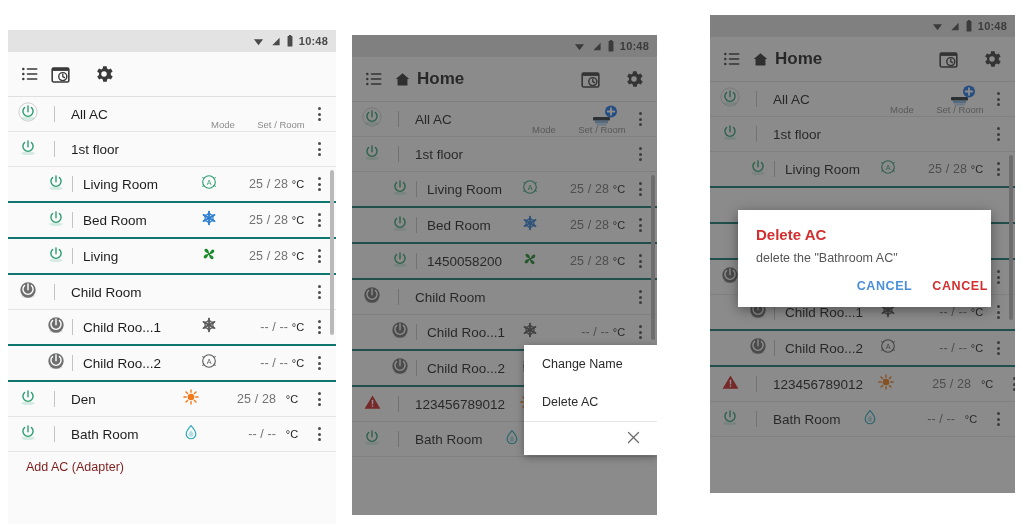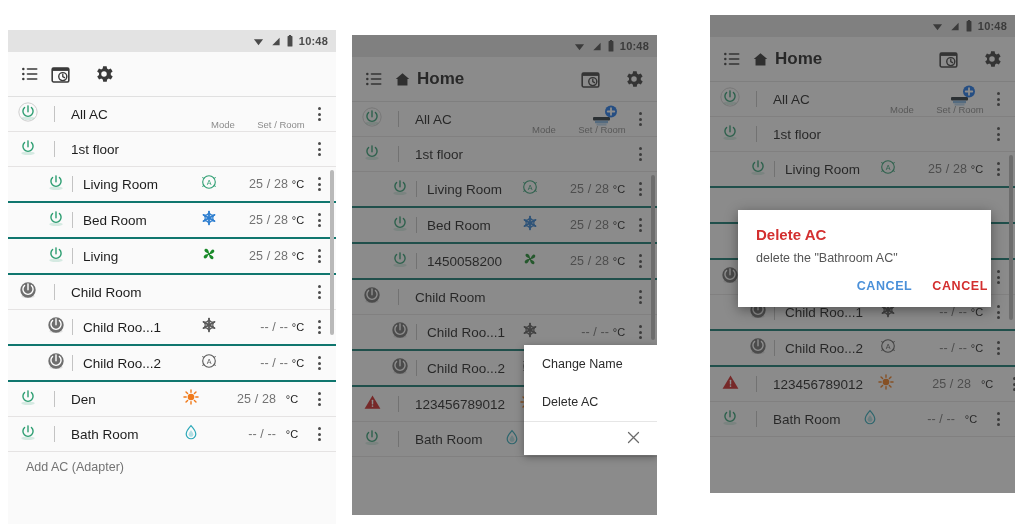--- a/index.html
+++ b/index.html
@@ -37,21 +37,21 @@
   .runit{font-size:11px;color:#1d1d1d;width:20px;text-align:center;flex:none;}
   .kebab{width:22px;display:flex;flex-direction:column;align-items:center;
          justify-content:center;gap:2.5px;flex:none;}
   .kebab i{width:3px;height:3px;border-radius:50%;background:#4b4b4b;display:block;}
 
   .colhdr{position:absolute;right:24px;bottom:1px;display:flex;gap:10px;
           font-size:9.5px;color:#8b8b8b;pointer-events:none;}
   .colhdr .m{width:34px;text-align:center;}
   .colhdr .s{width:62px;text-align:center;}
 
-  .addlink{font-size:12.5px;color:#737373;padding:8px 0 0 18px;}
+  .addlink{font-size:12.5px;color:#7f1d1d;padding:8px 0 0 18px;}
 
   
   .scroll{position:absolute;right:2px;width:4px;border-radius:2px;background:#b9b9b9;}
 
   
   .dim{position:absolute;inset:0;background:rgba(48,48,48,0.55);}
 
   
   .menu{position:absolute;background:#fff;box-shadow:0 2px 8px rgba(0,0,0,.35);}
   .menu .mi{font-size:12.5px;color:#2b2b2b;padding:12px 16px 12px 18px;white-space:nowrap;}

